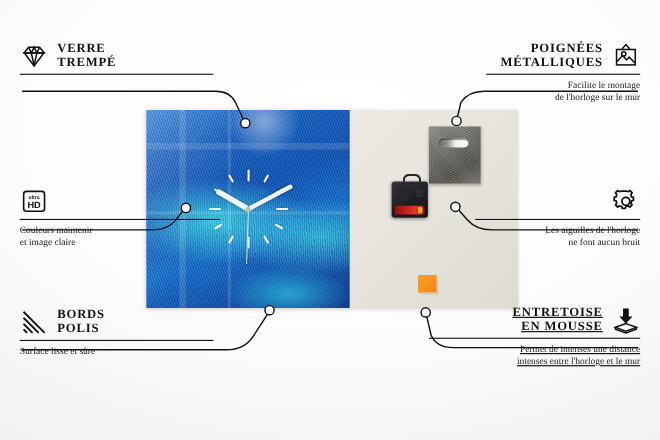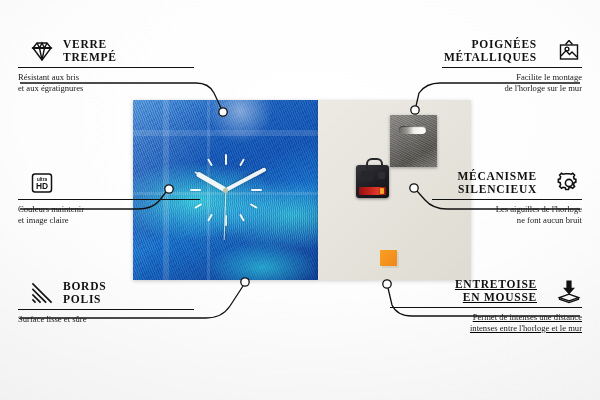--- a/index.html
+++ b/index.html
@@ -107,21 +107,21 @@
   
   .feat{position:absolute;width:205px;}
   .feat.left{text-align:left;}
   .feat.right{text-align:right;}
   .head{display:flex;align-items:center;gap:8px;}
   .feat.right .head{justify-content:flex-end;}
   .ttl{font-family:"Liberation Serif",serif;font-weight:700;font-size:11.5px;letter-spacing:.75px;
        line-height:13px;color:#111;text-transform:uppercase;}
   .rule{height:1.4px;background:#111;margin:3px 0 4px;}
   .desc{font-family:"Liberation Serif",serif;font-size:8.6px;line-height:10.6px;color:#1a1a1a;}
-  .ico{width:26px;height:26px;flex:0 0 26px;display:block;margin-left:11px;}
+  .ico{width:26px;height:26px;flex:0 0 26px;display:block;}
   .ico svg{display:block;width:26px;height:26px;}
 
   
   #f-verre   {left:18px;  top:38px;}
   #f-impr    {left:18px;  top:170px;}
   #f-bords   {left:18px;  top:280px;}
   #f-poign   {left:377px; top:38px;}
   #f-meca    {left:377px; top:170px;}
   #f-entre   {left:377px; top:278px;text-decoration:underline;}
 
@@ -236,23 +236,20 @@
               <path d="M4 10 H22"></path>
           <path d="M10.5 10 L13 22 L15.5 10"></path>
             </g>
           </svg>
       </span>
       <span class="ttl">
         <span>VERRE</span><br><span>TREMPÉ</span>
       </span>
     </div>
     <div class="rule"></div>
-    <div class="desc">
-      <span>Résistant aux bris</span><br><span>et aux égratignures</span>
-    </div>
   </div>
 
   <div class="feat left" id="f-impr">
     <div class="head">
       <span class="ico">
         <svg viewBox="0 0 26 26">
           <rect x="3.5" y="4" width="19" height="18" rx="2.5" fill="none" stroke="#111" stroke-width="1.5"></rect>
           <text x="13" y="11.2" text-anchor="middle" font-family="Liberation Sans, sans-serif" font-size="4.6" font-weight="700" fill="#111">ultra</text>
           <text x="13" y="19.3" text-anchor="middle" font-family="Liberation Sans, sans-serif" font-size="8.4" font-weight="700" fill="#111">HD</text>
         </svg>
@@ -303,23 +300,20 @@
       </span>
     </div>
     <div class="rule"></div>
     <div class="desc">
       <span>Facilite le montage</span><br><span>de l'horloge sur le mur</span>
     </div>
   </div>
 
   <div class="feat right" id="f-meca">
     <div class="head">
-      <span class="ttl">
-        <span>MÉCANISME</span><br><span>SILENCIEUX</span>
-      </span>
       <span class="ico">
         <svg viewBox="0 0 26 26">
             <g fill="none" stroke="#111" stroke-width="1.6">
           <path d="M13 3.8 l2.2 .45 1.5 -1.0 1.9 1.9 -1.0 1.5 .45 2.2 1.8 .55 0 2.7 -1.8 .55 -.45 2.2 1.0 1.5 -1.9 1.9 -1.5 -1.0 -2.2 .45 -.55 1.8 -2.7 0 -.55 -1.8 -2.2 -.45 -1.5 1.0 -1.9 -1.9 1.0 -1.5 -.45 -2.2 -1.8 -.55 0 -2.7 1.8 -.55 .45 -2.2 -1.0 -1.5 1.9 -1.9 1.5 1.0 2.2 -.45 z"></path>
           <circle cx="13" cy="13" r="3.6"></circle>
             </g>
           </svg>
       </span>
     </div>
     <div class="rule"></div>

